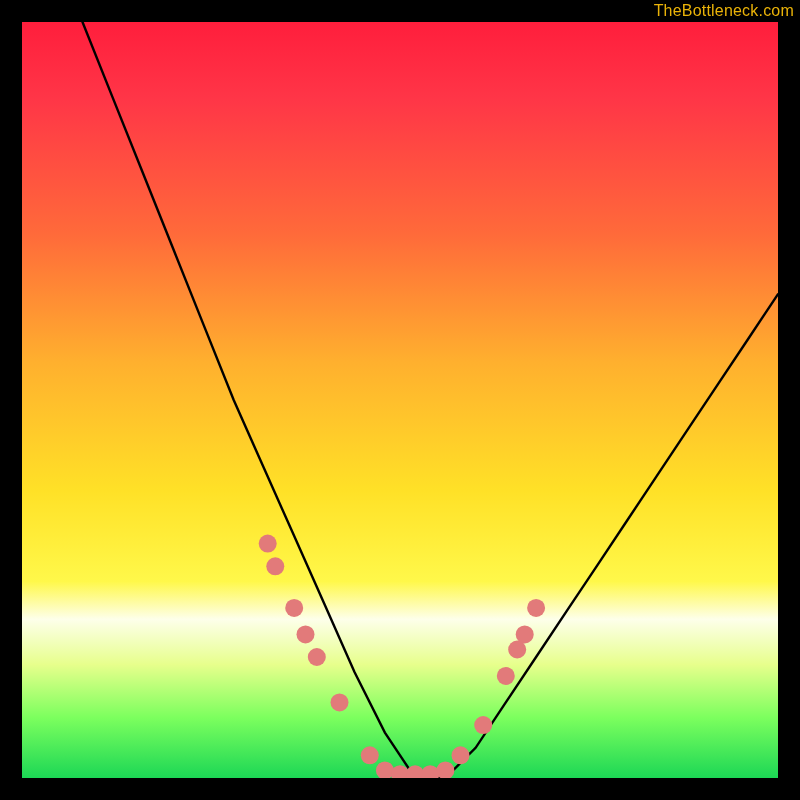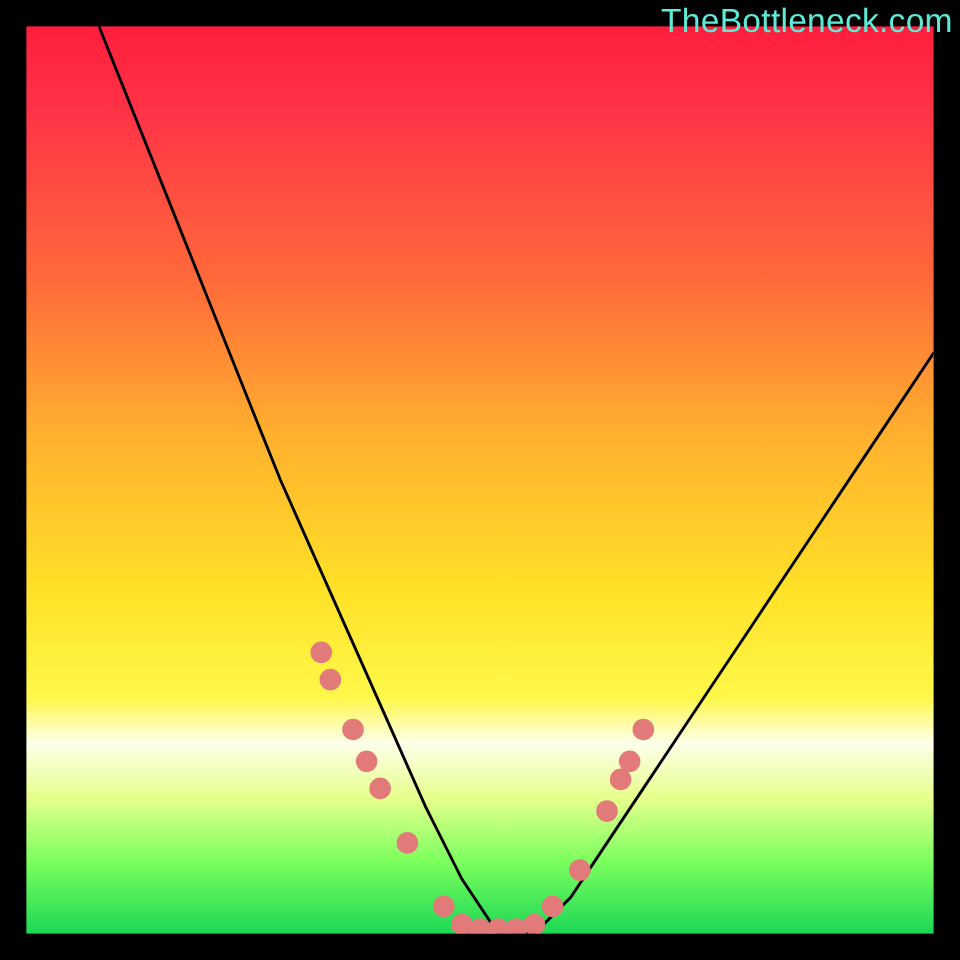--- a/index.html
+++ b/index.html
@@ -37,22 +37,22 @@
       #fdffea 79%,
       #e7ff8c 85%,
       #7cff5e 92%,
       #1cd755 100%
     );
   }
   .watermark {
     position: absolute;
     top: 2px;
     right: 6px;
-    color: #5eead4;
-    font-size: 28px;
+    color: #eab308;
+    font-size: 16px;
     font-weight: 500;
     letter-spacing: 0.2px;
     user-select: none;
   }
   svg.curve {
     position: absolute;
     left: 0;
     top: 0;
     width: 756px;
     height: 756px;

